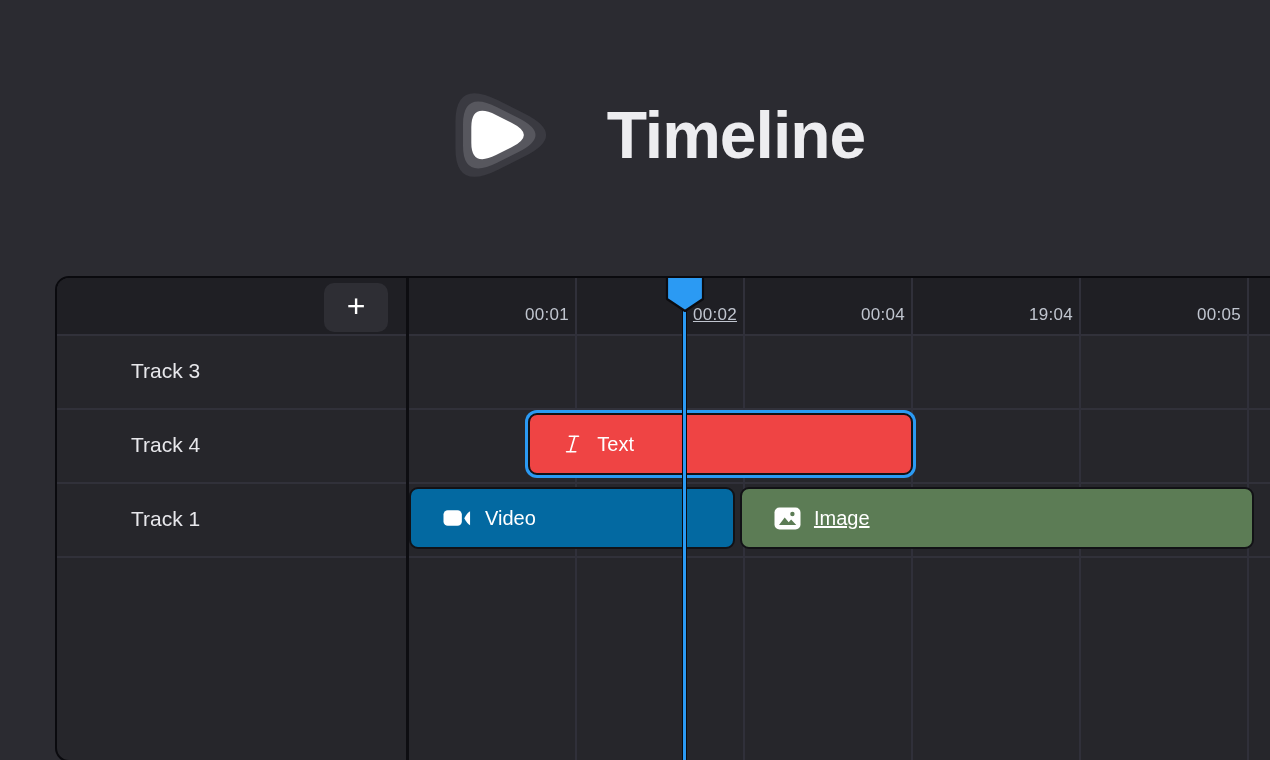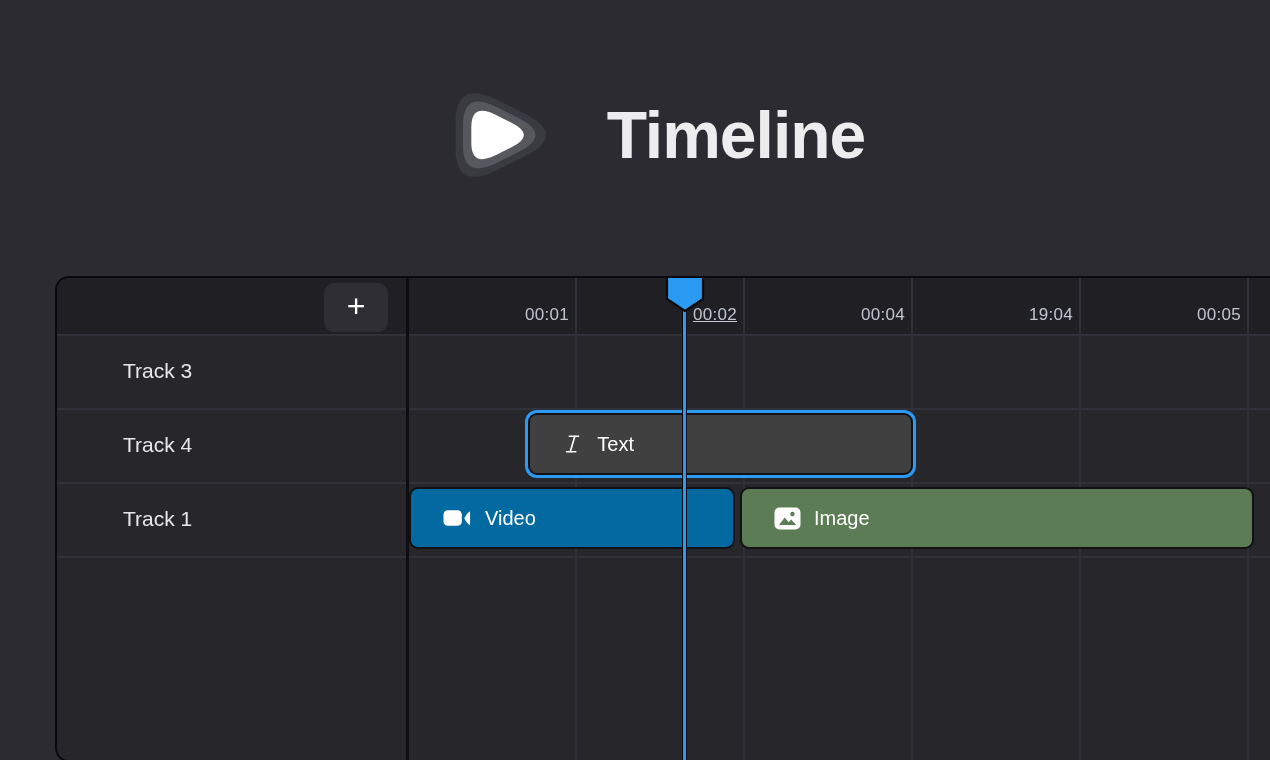--- a/index.html
+++ b/index.html
@@ -16,21 +16,21 @@
          background:#26262b;border:2.5px solid #0a0a0e;border-radius:14px;overflow:hidden;}
   .header-strip{position:absolute;top:0;left:0;right:0;height:56px;background:#1f1f24;}
   .h-divider{position:absolute;left:0;right:0;height:2px;background:#31313a;}
 
   
   .sidebar{position:absolute;left:0;top:0;bottom:0;width:349px;border-right:3px solid #0d0d11;}
   .add-btn{position:absolute;top:5px;right:18px;width:64px;height:49px;background:#2e2e34;
            border:none;border-radius:10px;color:#ffffff;font-size:32px;font-weight:300;
            display:flex;align-items:center;justify-content:center;cursor:pointer;
            font-family:"Liberation Sans",sans-serif;padding-bottom:4px;}
-  .track-name{position:absolute;left:0;width:349px;height:74px;display:flex;align-items:center;
+  .track-name{position:absolute;left:8px;width:349px;height:74px;display:flex;align-items:center;
               padding-left:66px;box-sizing:border-box;font-size:21px;color:#e7e7eb;}
 
   
   .content{position:absolute;left:352px;top:0;right:0;bottom:0;}
   .ruler{position:absolute;top:0;left:0;right:0;height:56px;}
   .ruler-label{position:absolute;top:0;height:56px;display:flex;align-items:flex-end;
                justify-content:flex-end;padding-bottom:9px;box-sizing:border-box;
                font-size:17px;color:#c0c5cf;letter-spacing:.3px;}
   .gridline{position:absolute;top:0;bottom:0;width:2px;background:#30303a;}
   .lane{position:absolute;left:0;right:0;height:74px;}
@@ -79,41 +79,41 @@
           <div class="ruler-label" style="left: 0px; width: 160px;">00:01</div>
           <div class="ruler-label" style="left: 168px; width: 160px; text-decoration: underline;">00:02</div>
           <div class="ruler-label" style="left: 336px; width: 160px;">00:04</div>
           <div class="ruler-label" style="left: 504px; width: 160px;">19:04</div>
           <div class="ruler-label" style="left: 672px; width: 160px;">00:05</div>
         </div>
 
       <div class="lane" style="top:56px"></div>
 
       <div class="lane" style="top:130px">
-        <div class="clip" style="left: 119.28px; width: 384.72px; background: #404040; --clip-color: #7d6fba; box-shadow: rgb(43, 154, 243) 0px 0px 0px 3px;">
+        <div class="clip" style="left: 119.28px; width: 384.72px; background: #ef4444; --clip-color: #7d6fba; box-shadow: rgb(43, 154, 243) 0px 0px 0px 3px;">
           <span class="icon">
             <svg width="22" height="24" viewBox="0 0 24 24">
               <path d="M8 3.5h10M5 20.5h10M14 3.5 9 20.5" stroke="#ffffff" stroke-width="1.8" stroke-linecap="round" fill="none"></path>
             </svg>
           </span>
           <span>Text</span>
         </div>
       </div>
 
       <div class="lane" style="top:204px">
         <div class="clip" style="left: 0px; width: 325.92px; background: #0369a1; --clip-color: #4a7aa6;">
           <span class="icon">
             <svg width="29" height="22" viewBox="0 0 30 22">
               <rect x="0.5" y="3" width="19" height="16" rx="4.5" fill="#ffffff"></rect>
               <path d="M22 11.2 C24 7.4 26 5 28 4 L28 18.4 C26 17.4 24 15 22 11.2 Z" fill="#ffffff"></path>
             </svg>
           </span>
           <span>Video</span>
         </div>
-        <div class="clip" style="left: 330.96px; width: 514.08px; background: rgb(92, 124, 85); --clip-color: #5c7c55;">
+        <div class="clip" style="left: 330.96px; width: 514.08px; background: rgb(92, 124, 85); text-decoration: underline; --clip-color: #5c7c55;">
           <span class="icon">
             <svg width="27" height="23" viewBox="0 0 27 23">
               <rect x="0.5" y="0.5" width="26" height="22" rx="5" fill="#ffffff"></rect>
               <circle cx="18.4" cy="7" r="2.2" fill="var(--clip-color,#5c7c55)"></circle>
               <path d="M5 18 L10.7 10.6 L14.7 15.2 L17.1 12.6 L22.3 18 Z" fill="var(--clip-color,#5c7c55)"></path>
             </svg>
           </span>
           <span>Image</span>
         </div>
       </div>

